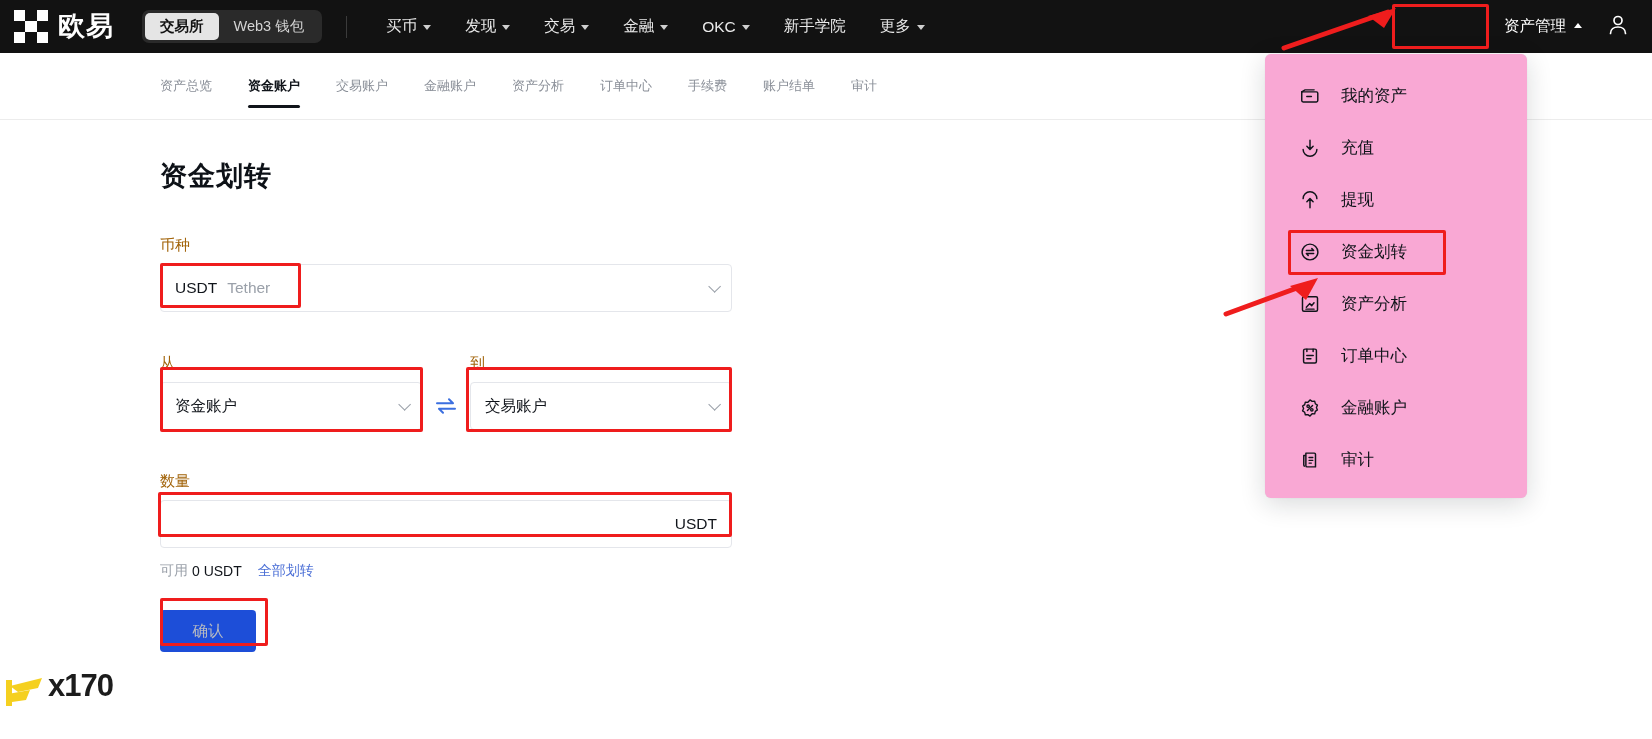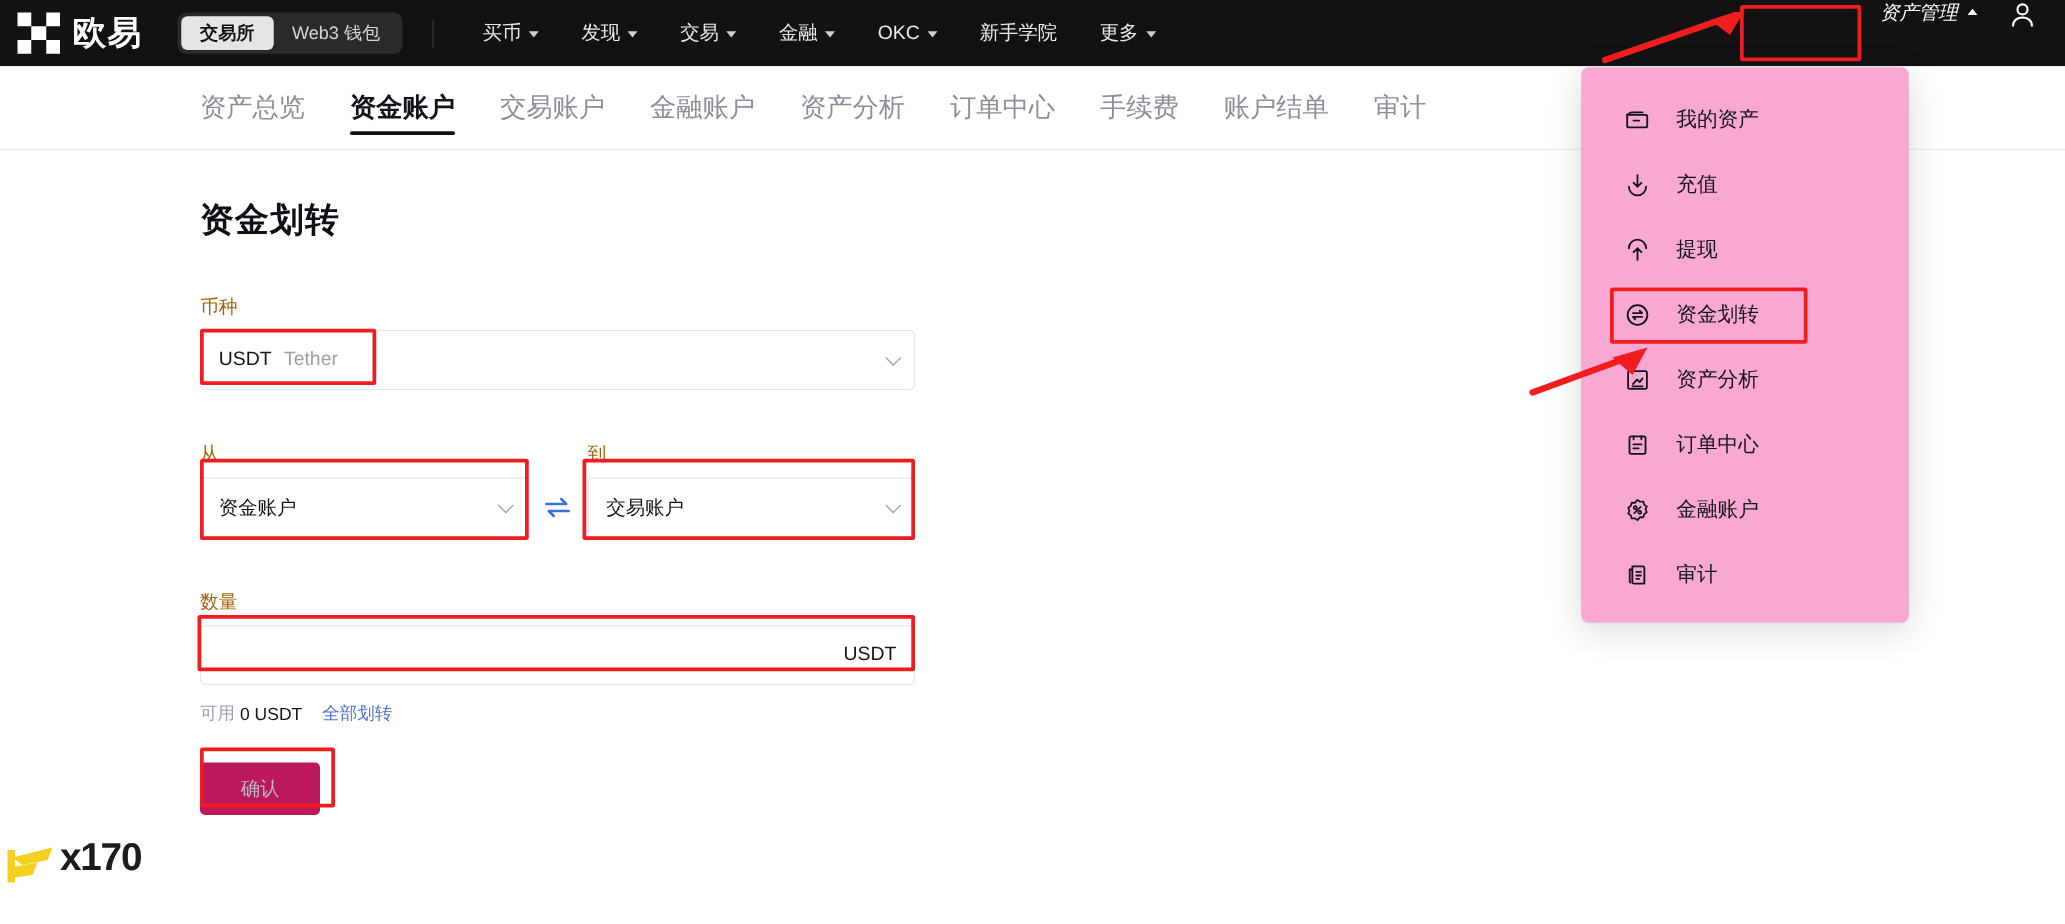--- a/index.html
+++ b/index.html
@@ -42,36 +42,36 @@
     display: flex; align-items: center; gap: 6px; color: #eaeaea; font-size: 15.5px;
     padding: 0 17px; cursor: pointer; white-space: nowrap;
   }
   .caret {
     width: 0; height: 0; border-left: 4.5px solid transparent;
     border-right: 4.5px solid transparent; border-top: 5px solid #cfcfcf;
     margin-top: 2px;
   }
   .caret.up { border-top: none; border-bottom: 5px solid #ffffff; margin-top: -2px; }
   .topright {
-    position: absolute; right: 0; top: 0; height: 53px; display: flex; align-items: flex-start; font-style: italic;
+    position: absolute; right: 0; top: 0; height: 53px; display: flex; align-items: center;
   }
   .asset-mgmt {
     display: flex; align-items: center; gap: 8px; color: #ffffff; font-size: 15.5px;
     padding: 0 14px; cursor: pointer; white-space: nowrap;
   }
   .person-icon { margin: 0 22px 0 10px; cursor: pointer; }
 
   
   .subnav {
     position: absolute; left: 0; top: 53px; width: 1652px; height: 67px;
     background: #ffffff; border-bottom: 1px solid #ececec;
     display: flex; align-items: center; padding-left: 160px;
   }
   .tab {
-    font-size: 21px; color: #8a8f98; margin-right: 36px; cursor: pointer;
+    font-size: 13px; color: #8a8f98; margin-right: 36px; cursor: pointer;
     position: relative; height: 67px; display: flex; align-items: center;
     white-space: nowrap;
   }
   .tab.active { color: #10141a; font-weight: 600; }
   .tab.active::after {
     content: ""; position: absolute; left: 0; right: 0; bottom: 12px;
     height: 3px; background: #10141a; border-radius: 2px;
   }
 
   
@@ -100,21 +100,21 @@
   .amount-box {
     height: 48px; border: 1px solid #e4e6eb; border-radius: 4px; background: #fff;
     display: flex; align-items: center; justify-content: flex-end; padding: 0 14px;
   }
   .amount-unit { font-size: 15.5px; color: #10141a; }
   .helper { margin-top: 14px; font-size: 14px; display: flex; align-items: center; gap: 4px; }
   .helper .lab { color: #9aa0a9; }
   .helper .val { color: #10141a; }
   .helper .link { color: #4b6fd6; margin-left: 12px; cursor: pointer; }
   .confirm {
-    margin-top: 30px; width: 96px; height: 42px; background: #be185d;
+    margin-top: 30px; width: 96px; height: 42px; background: #1d4ed8;
     border: none; border-radius: 4px; color: #b6bac1; font-size: 15.5px;
     cursor: default; font-family: inherit;
   }
 
   
   .dropdown {
     position: absolute; left: 1265px; top: 54px; width: 262px; height: 444px;
     background: #f9a8d4; border-radius: 6px;
     box-shadow: 0 6px 26px rgba(20,22,28,0.16), 0 0 1px rgba(20,22,28,0.12);
     padding-top: 16px;

